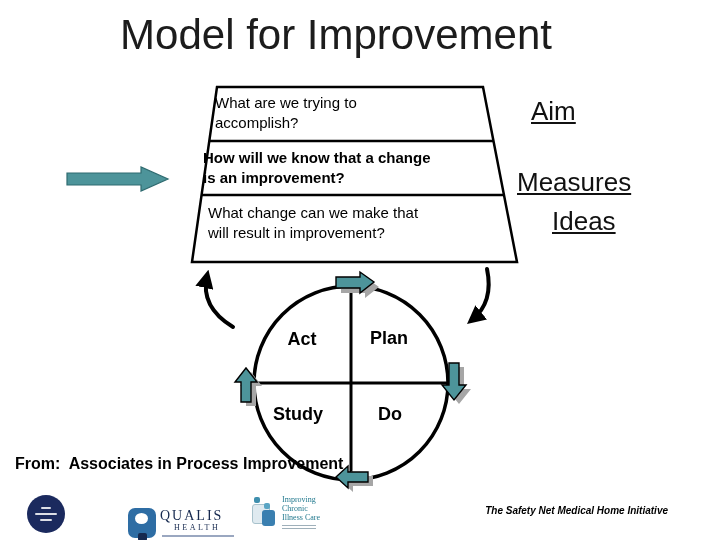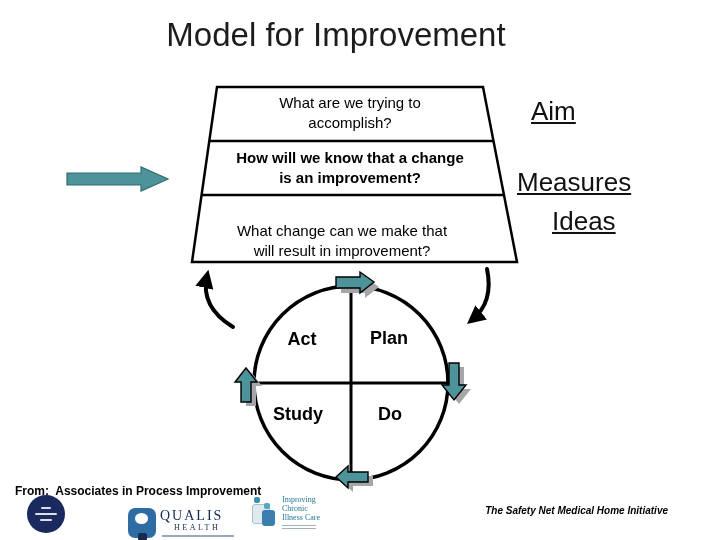--- a/index.html
+++ b/index.html
@@ -5,41 +5,41 @@
   html,body{margin:0;padding:0;background:#ffffff;}
   #slide{
     position:relative;width:720px;height:540px;background:#ffffff;overflow:hidden;
     font-family:"Liberation Sans",sans-serif;color:#000;
   }
   .abs{position:absolute;}
   .preline{white-space:pre-line;}
 
   #title{
     left:0;top:16px;width:672px;text-align:center;
-    font-size:33px;line-height:38px;color:#1c1c1c;letter-spacing:0px;
+    font-size:42px;line-height:38px;color:#1c1c1c;letter-spacing:0px;
   }
 
-  .funnel-row{ text-align:center;font-size:15px;line-height:20px;color:#000;}
+  .funnel-row{ font-size:15px;line-height:20px;color:#000;}
   #funnel-row-1{left:215px;top:93px;width:270px;}
   #funnel-row-2{left:203px;top:148px;width:294px;font-weight:700;}
-  #funnel-row-3{left:190px;top:203px;width:304px;margin-top:18px;}
+  #funnel-row-3{left:208px;top:203px;width:304px;}
 
   .side-label{font-size:26px;line-height:30px;color:#111;text-decoration:underline;}
   #aim-label{left:531px;top:96px;}
   #measures-label{left:517px;top:167px;}
   #ideas-label{left:552px;top:206px;}
 
   .cycle-label{width:70px;text-align:center;font-size:18px;line-height:20px;font-weight:700;}
   #act-label{left:267px;top:329px;}
   #plan-label{left:354px;top:328px;}
   #study-label{left:263px;top:404px;}
   #do-label{left:355px;top:404px;}
 
   #attribution{
-    left:15px;top:484px;font-size:12px;font-weight:700;white-space:pre;color:#000;
+    left:15px;top:455px;font-size:16px;font-weight:700;white-space:pre;color:#000;
   }
   #initiative{
     right:52px;top:505px;font-size:10px;font-weight:700;font-style:italic;color:#000000;
   }
 
   
   #commonwealth-logo{left:27px;top:495px;width:38px;height:38px;border-radius:50%;
     background:#1B2A5E;}
   .seal-line{position:absolute;background:rgba(255,255,255,.85);height:1.5px;border-radius:1px;}
   .seal-line.l1{left:14px;top:12px;width:10px;}

